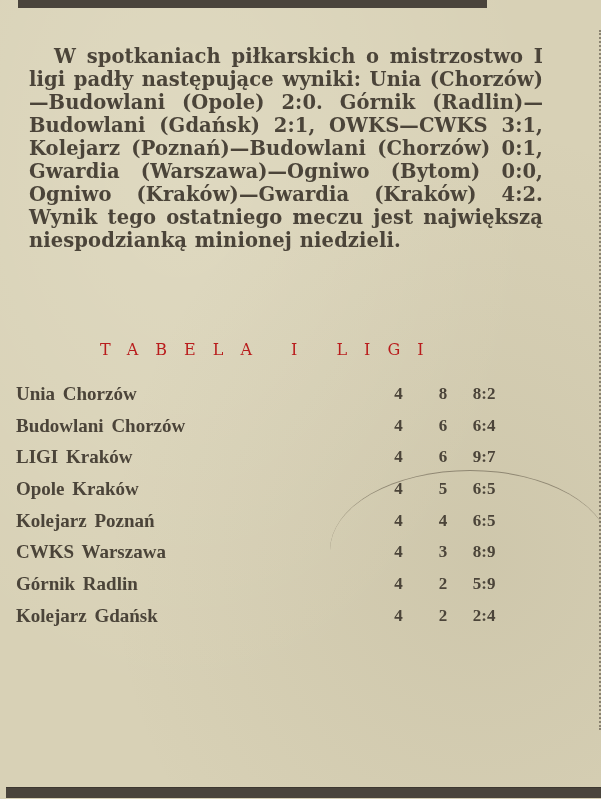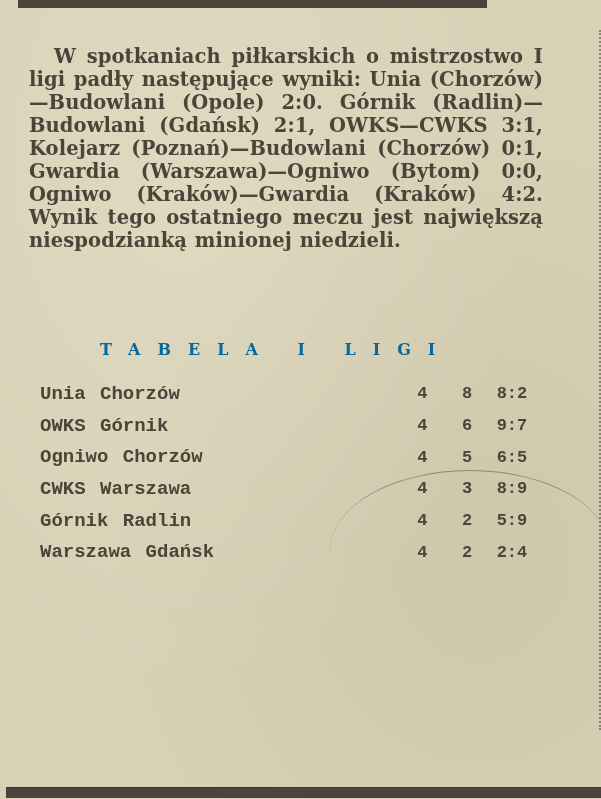--- a/index.html
+++ b/index.html
@@ -58,37 +58,36 @@
     .article p {
       margin: 15px;
       text-indent: 25px;
       hyphens: manual;
     }
     .table-title {
       position: absolute;
       left: 100px;
       top: 340px;
       font-family: "DejaVu Serif", "Liberation Serif", serif;
-      font-weight: bold;
+      font-weight: normal;
       font-size: 16px;
       letter-spacing: 17px;
       white-space: nowrap;
-      color: #0369a1;
+      color: #b91c1c;
     }
     .league-table {
       position: absolute;
       left: 16px;
       top: 378px;
       width: 545px;
       border-collapse: collapse;
-      font-family: Liberation Mono, monospace;
+      font-family: Liberation Serif, serif;
       font-weight: bold;
       font-size: 19px;
       color: #4b4439;
-      margin-left: 24px;
     }
     .league-table td {
       padding: 0;
       height: 31.7px;
       vertical-align: middle;
       white-space: nowrap;
     }
     .col-team {
       width: 370px;
       text-align: left;
@@ -134,45 +133,57 @@
 
 <table class="league-table">
   <tbody>
     <tr>
       <td class="col-team">Unia Chorzów</td>
       <td class="col-played">4</td>
       <td class="col-points">8</td>
       <td class="col-goals">8:2</td>
     </tr>
     <tr>
-      <td class="col-team">OWKS Górnik</td>
+      <td class="col-team">Budowlani Chorzów</td>
+      <td class="col-played">4</td>
+      <td class="col-points">6</td>
+      <td class="col-goals">6:4</td>
+    </tr>
+    <tr>
+      <td class="col-team">LIGI Kraków</td>
       <td class="col-played">4</td>
       <td class="col-points">6</td>
       <td class="col-goals">9:7</td>
     </tr>
     <tr>
-      <td class="col-team">Ogniwo Chorzów</td>
+      <td class="col-team">Opole Kraków</td>
       <td class="col-played">4</td>
       <td class="col-points">5</td>
+      <td class="col-goals">6:5</td>
+    </tr>
+    <tr>
+      <td class="col-team">Kolejarz Poznań</td>
+      <td class="col-played">4</td>
+      <td class="col-points">4</td>
       <td class="col-goals">6:5</td>
     </tr>
     <tr>
       <td class="col-team">CWKS Warszawa</td>
       <td class="col-played">4</td>
       <td class="col-points">3</td>
       <td class="col-goals">8:9</td>
     </tr>
     <tr>
       <td class="col-team">Górnik Radlin</td>
       <td class="col-played">4</td>
       <td class="col-points">2</td>
       <td class="col-goals">5:9</td>
     </tr>
     <tr>
-      <td class="col-team">Warszawa Gdańsk</td>
+      <td class="col-team">Kolejarz Gdańsk</td>
       <td class="col-played">4</td>
       <td class="col-points">2</td>
       <td class="col-goals">2:4</td>
     </tr>
   </tbody>
 </table>
 
 <div class="arc"></div>
 <div class="rule-bottom"></div>
 

